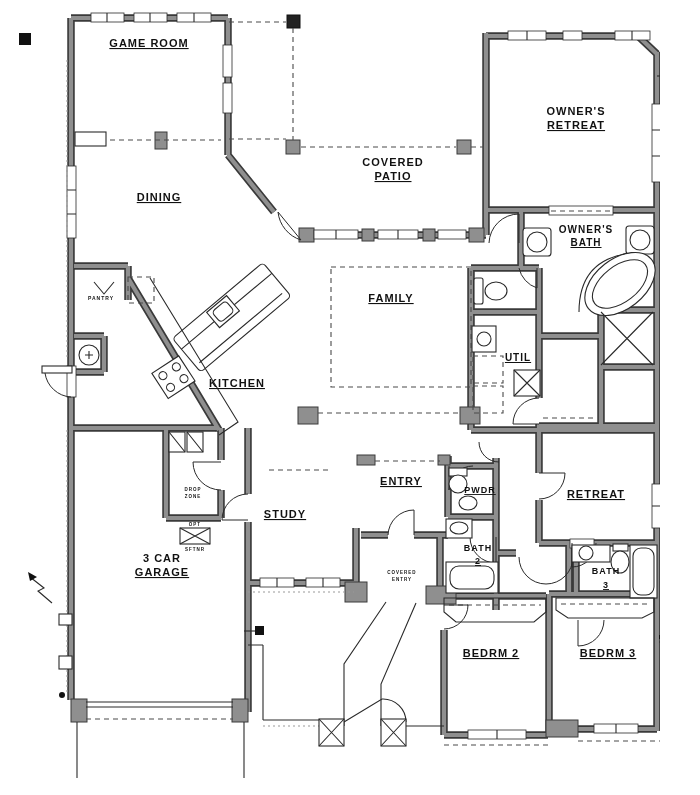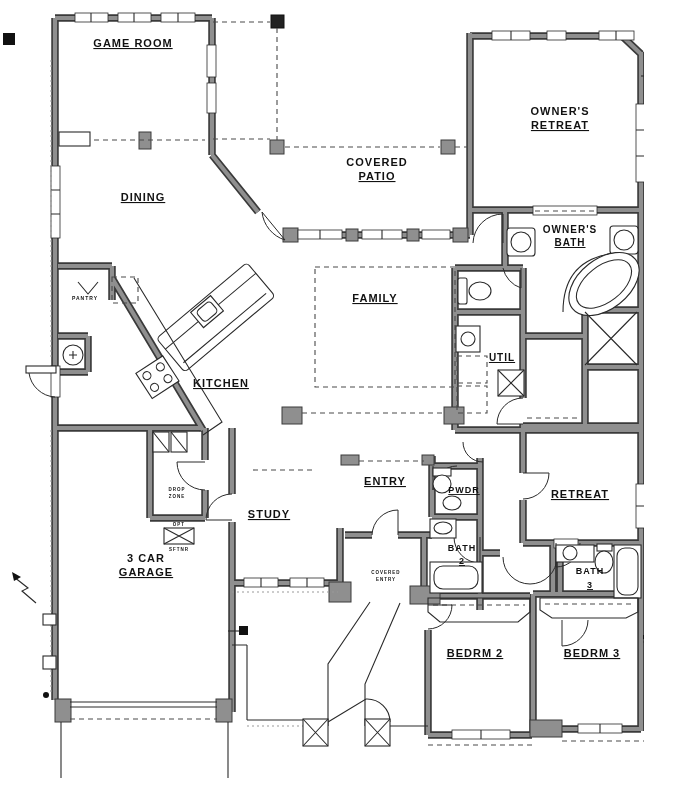--- a/index.html
+++ b/index.html
@@ -1,20 +1,20 @@
 <!DOCTYPE html>
 <html style="--wall_edge: #3a3a3a; --wall_fill: #8f8f8f; --line: #2a2a2a; --dash: #4a4a4a; --bg: #ffffff; --text: #111111;"><head>
 <meta charset="utf-8">
 <style>
   :root{
     --wall_edge:#3a3a3a; --wall_fill:#8f8f8f; --line:#2a2a2a;
     --dash:#4a4a4a; --bg:#ffffff; --text:#111111;
   }
   html,body{margin:0;padding:0;background:var(--bg);}
-  .plan-wrap{position:relative;width:644px;height:795px;background:var(--bg);overflow:hidden;}
+  .plan-wrap{position:relative;width:644px;height:795px;background:var(--bg);overflow:hidden;padding-left:16px;}
   svg{display:block}
   svg text{font-family:"Liberation Sans","DejaVu Sans",sans-serif;font-weight:bold;fill:var(--text);
            letter-spacing:1px;text-anchor:middle;}
   .u{text-decoration:underline;}
   .thin{fill:none;stroke:var(--line);stroke-width:1.1;}
   .thin-f{fill:#ffffff;stroke:var(--line);stroke-width:1.1;}
   .dashed{fill:none;stroke:var(--dash);stroke-width:1.1;stroke-dasharray:5 4;}
   .stipple{fill:none;stroke:#999;stroke-width:1;stroke-dasharray:2 3;}
   .win{fill:#ffffff;stroke:var(--line);stroke-width:0.8;}
   .post{fill:var(--wall_fill);stroke:var(--wall_edge);stroke-width:1;}

